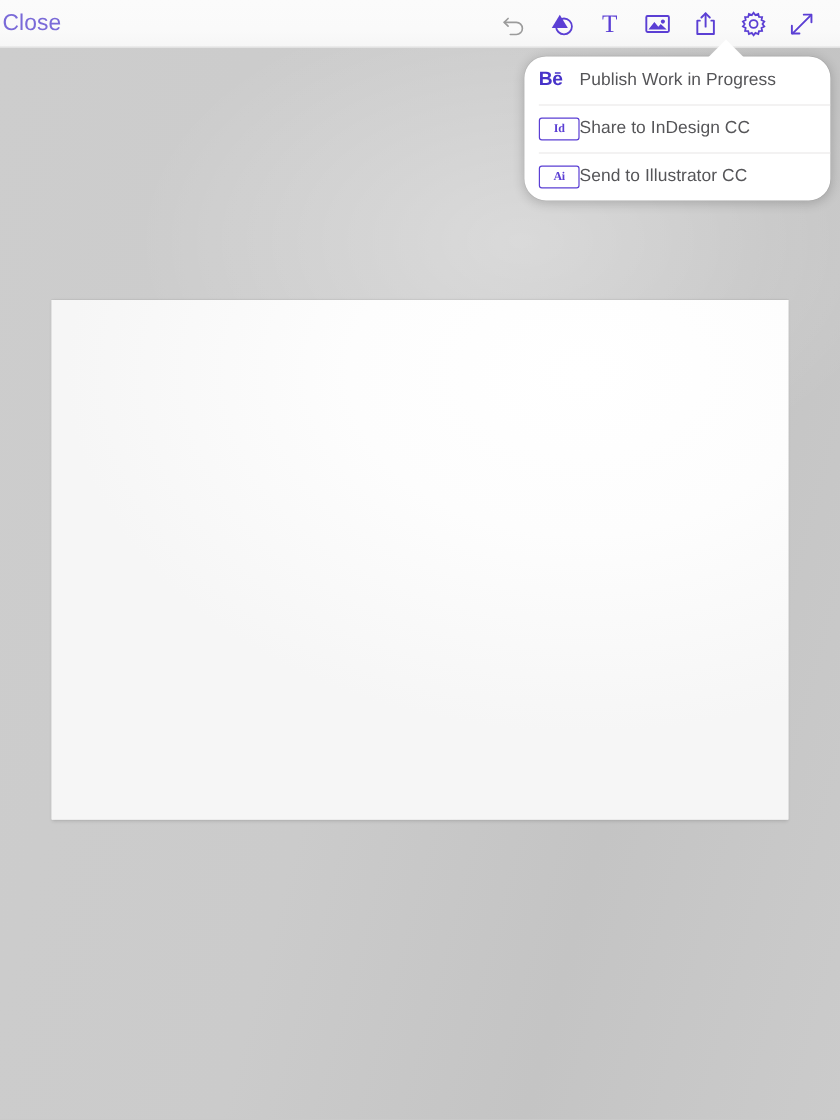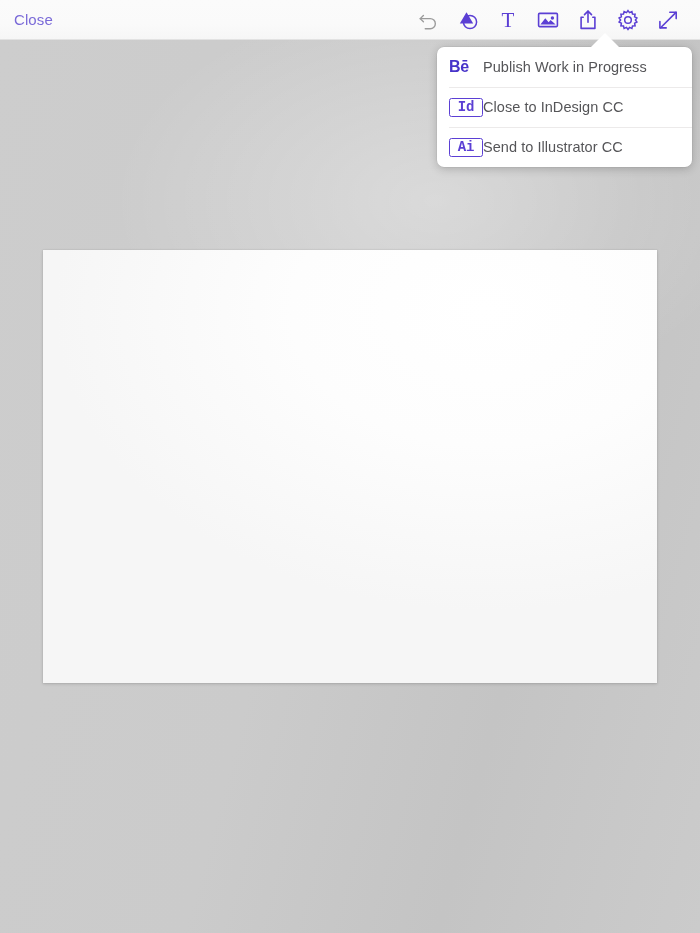--- a/index.html
+++ b/index.html
@@ -55,23 +55,23 @@
     height: 40px;
     background: linear-gradient(180deg, #fbfbfb 0%, #fafafa 62%, #f6f6f6 100%);
     border-bottom: 1px solid #e2e2e2;
     display: flex;
     align-items: center;
     box-sizing: border-box;
     z-index: 20;
   }
 
   .close-btn {
-    margin-left: 14px;
+    margin-left: 2px;
     color: #7a6ad8;
-    font-size: 15px;
+    font-size: 19px;
     letter-spacing: 0.1px;
     cursor: pointer;
     user-select: none;
     line-height: 1;
   }
 
   .toolbar-spacer { flex: 1 1 auto; }
 
   .tool-icons {
     display: flex;
@@ -89,21 +89,21 @@
   }
   .tool-btn svg { display: block; }
 
   
   .share-menu {
     position: absolute;
     left: 437px;
     top: 47px;
     width: 255px;
     background: #ffffff;
-    border-radius: 7px;
+    border-radius: 18px;
     box-shadow: 0 2px 10px rgba(0,0,0,0.20), 0 0 0 0.5px rgba(0,0,0,0.07);
     z-index: 30;
     overflow: hidden;
   }
 
   .menu-caret {
     position: absolute;
     left: 590px;
     top: 33px;
     width: 0;
@@ -153,24 +153,24 @@
   
   .cc-badge {
     width: 42px;
     height: 19px;
     border: 1.4px solid #5b3fd4;
     border-radius: 2.5px;
     box-sizing: border-box;
     display: flex;
     align-items: center;
     justify-content: center;
-    font-size: 14px;
+    font-size: 10px;
     font-weight: bold;
     color: #5b3fd4;
-    font-family: Liberation Mono, monospace;
+    font-family: Liberation Serif, serif;
     letter-spacing: -0.2px;
   }
 
   .be-glyph {
     font-size: 16px;
     font-weight: bold;
     color: #4733c9;
     font-family: "Liberation Sans", sans-serif;
     letter-spacing: -0.3px;
     line-height: 1;
@@ -267,21 +267,21 @@
       <span class="menu-icon">
         <span class="be-glyph">Bē</span>
       </span>
       <span class="menu-label">Publish Work in Progress</span>
     </div>
 
     <div class="menu-item">
       <span class="menu-icon">
         <span class="cc-badge">Id</span>
       </span>
-      <span class="menu-label">Close to InDesign CC</span>
+      <span class="menu-label">Share to InDesign CC</span>
     </div>
 
 
     <div class="menu-item">
       <span class="menu-icon">
         <span class="cc-badge">Ai</span>
       </span>
       <span class="menu-label">Send to Illustrator CC</span>
     </div>
 

